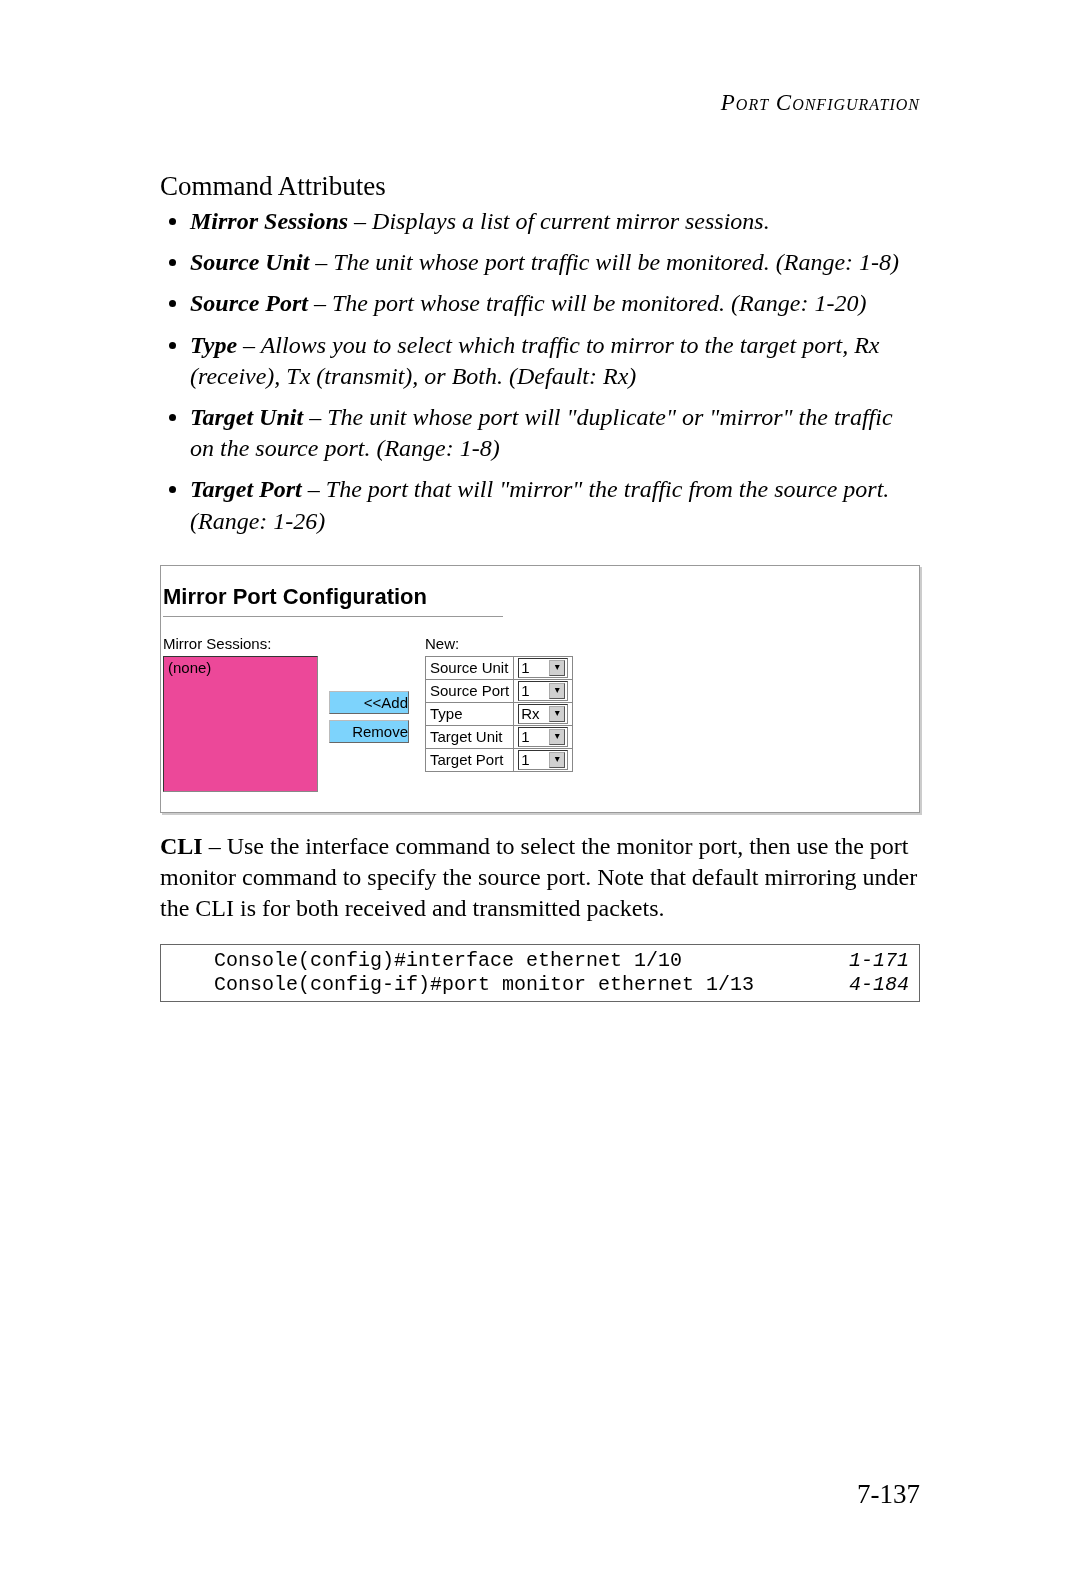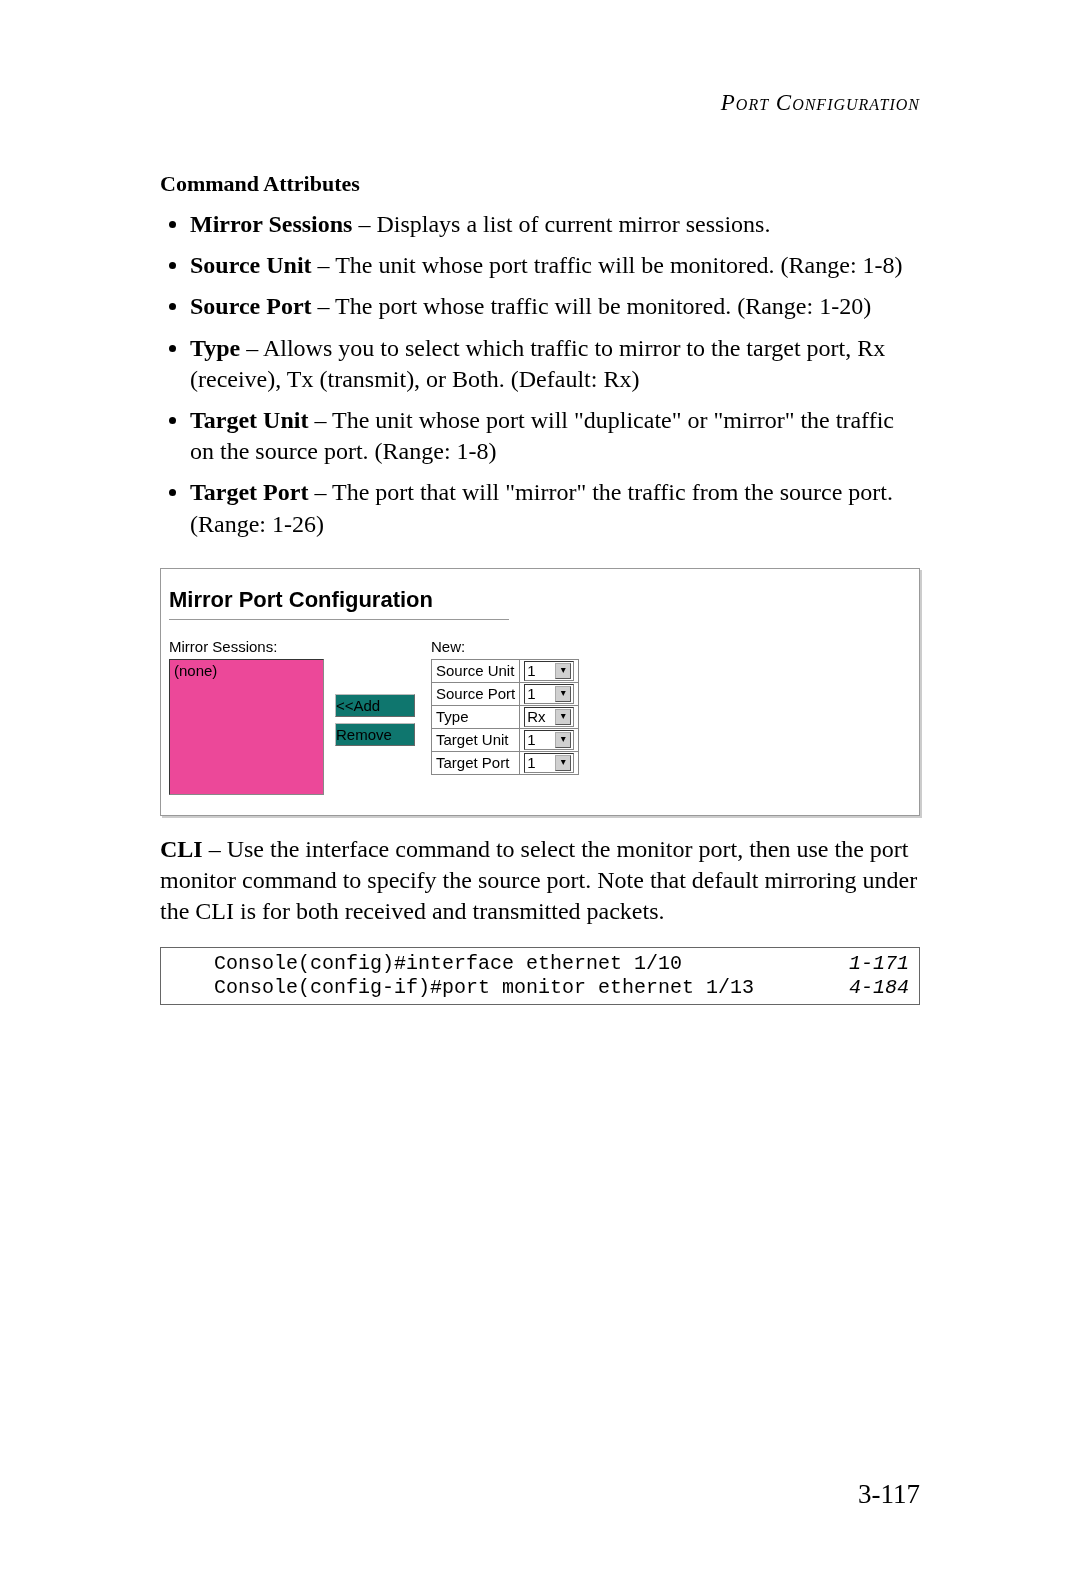--- a/index.html
+++ b/index.html
@@ -17,46 +17,47 @@
   }
   .running-head {
     text-align: right;
     font-variant: small-caps;
     font-size: 23px;
     font-style: italic;
     letter-spacing: 1px;
     margin-bottom: 55px;
   }
   .section-title {
-    font-weight: bold;
-    font-size: 22px;
-    margin-bottom: 12px;
+    font-weight: normal;
+    font-size: 27px;
+    margin-bottom: 4px;
   }
   ul.attrs {
     margin: 0 0 28px 0;
     padding-left: 30px;
   }
   ul.attrs li {
     font-size: 24px;
     line-height: 1.3;
     margin-bottom: 10px;
     list-style: disc;
+    font-style: italic;
   }
   .term { font-weight: bold; }
   .paragraph {
     font-size: 24px;
     line-height: 1.3;
     margin-bottom: 20px;
   }
 
   
   .figbox {
     border: 1px solid #999;
     box-shadow: 2px 2px 0 #ccc;
-    padding: 18px 18px 20px 8px;
+    padding: 18px 18px 20px 2px;
     margin: 6px 0 18px 0;
     font-family: Arial, Helvetica, sans-serif;
     position: relative;
   }
   .figbox .fig-title {
     font-weight: bold;
     font-size: 22px;
     margin-bottom: 2px;
   }
   .fig-rule {
@@ -80,24 +81,24 @@
     border: 1px inset #888;
     background: #ec4899;
     height: 130px;
     width: 145px;
     padding: 2px 4px;
     font-size: 15px;
   }
   .btn {
     display:inline-block;
     width: 78px;
-    text-align: left;
+    text-align: right;
     padding: 2px 0;
     font-size: 15px;
-    background: #0f766e;
+    background: #7dd3fc;
     border: 1px outset #bbb;
   }
   .new-label { margin-bottom: 4px; }
   .new-table { border-collapse: collapse; }
   .new-table td {
     border: 1px solid #888;
     padding: 1px 4px;
     font-size: 15px;
     white-space: nowrap;
   }
@@ -229,13 +230,13 @@
       <span class="cli-ref">1-171</span>
     </div>
     <div class="cli-line">
       <span>Console(config-if)#port monitor ethernet 1/13</span>
       <span class="cli-ref">4-184</span>
     </div>
   </div>
 
 </div>
 
-<div class="page-num">3-117</div>
+<div class="page-num">7-137</div>
 
 </body></html>

